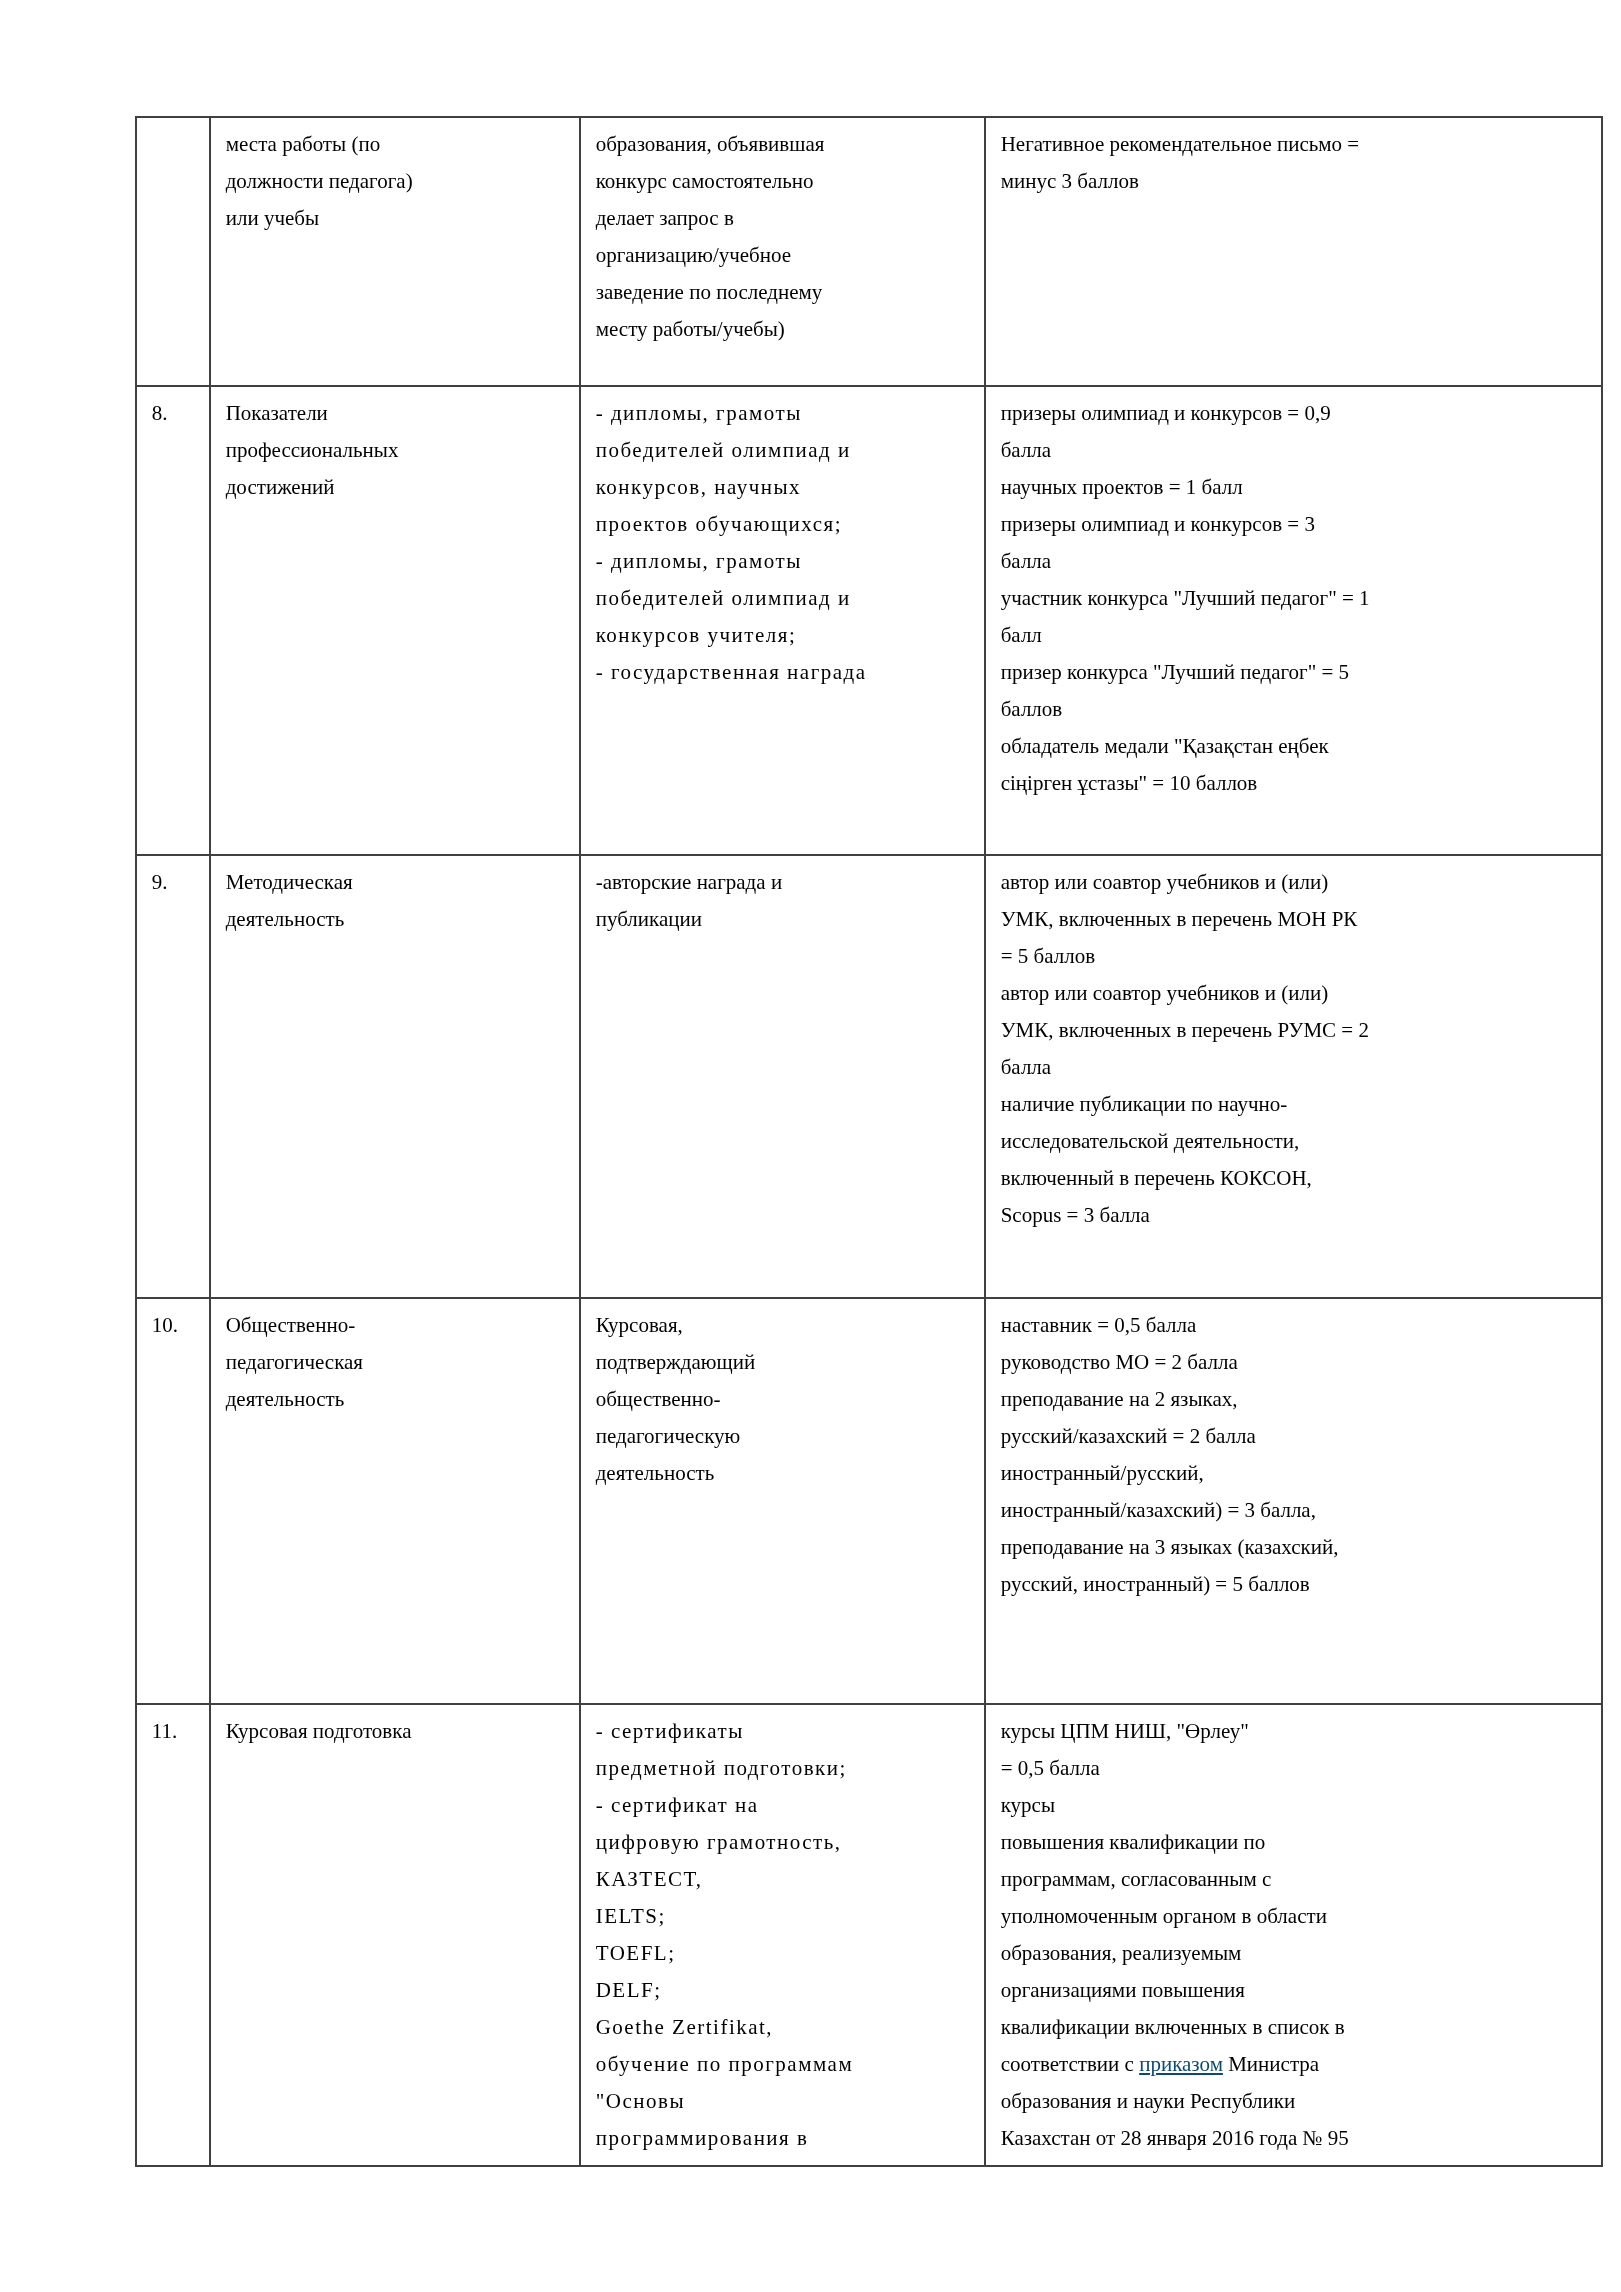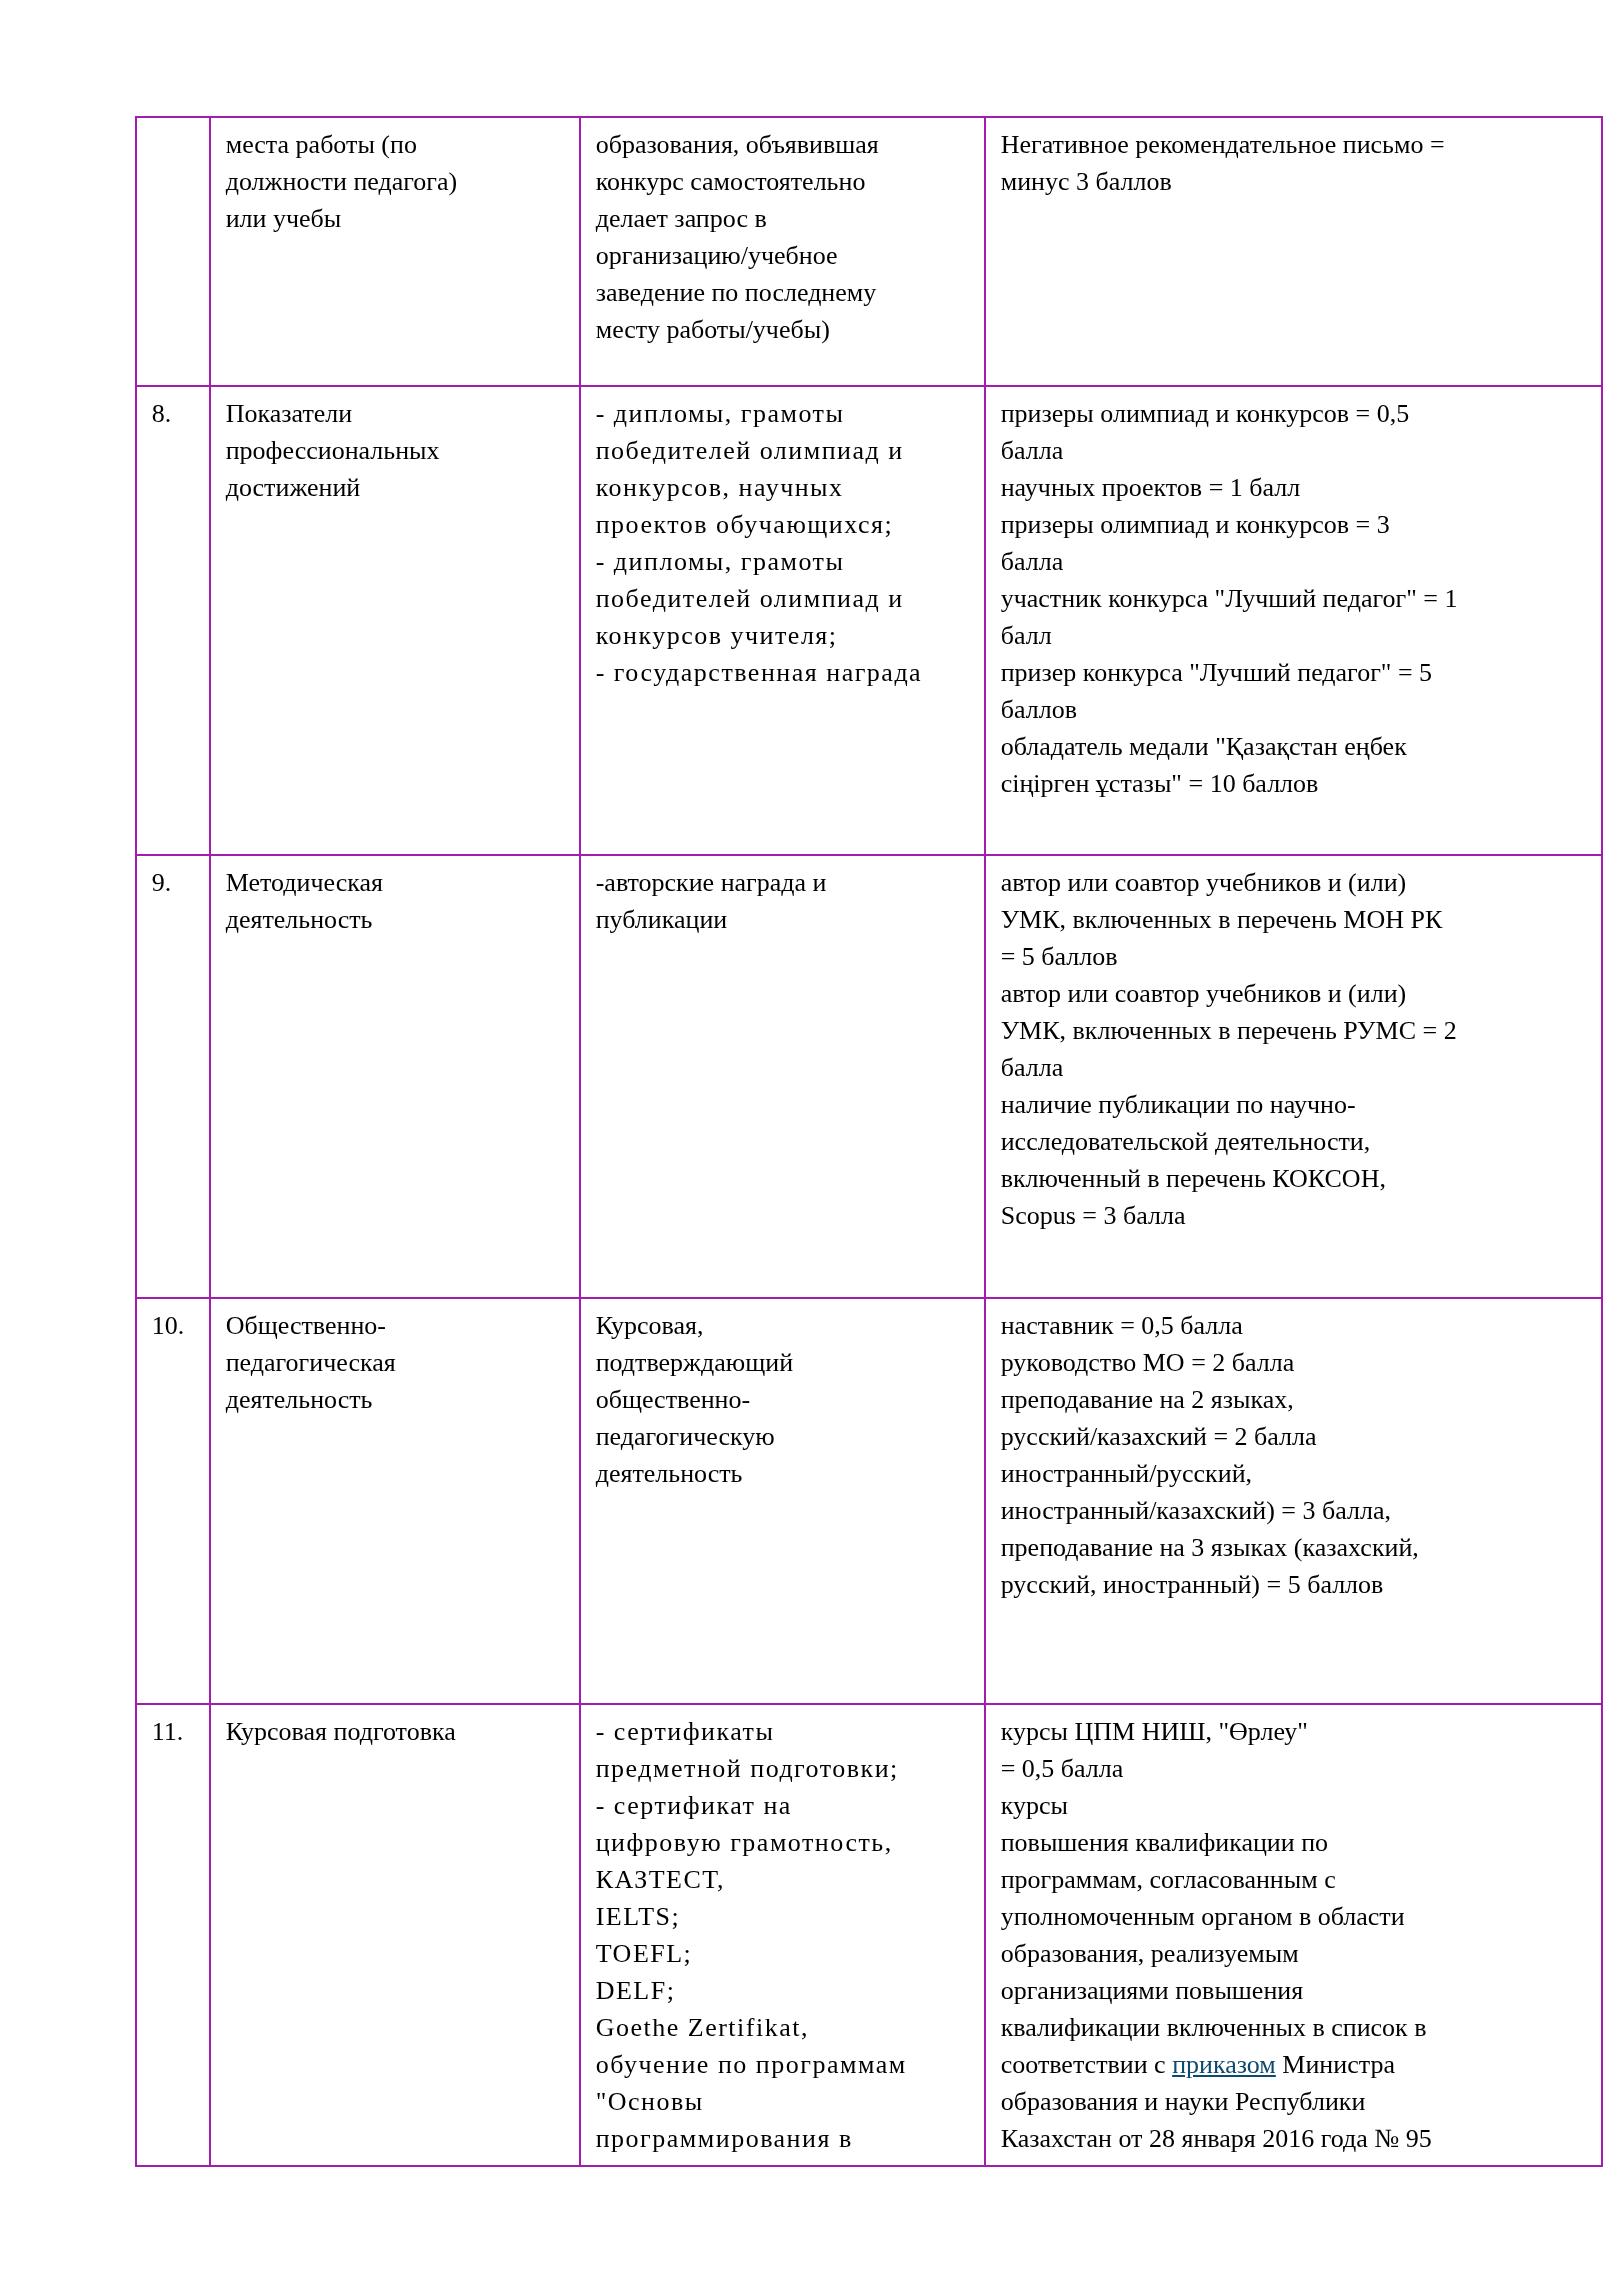--- a/index.html
+++ b/index.html
@@ -14,24 +14,24 @@
   }
   table.grid {
     position: absolute;
     left: 135px;
     top: 116px;
     width: 1466px;
     border-collapse: collapse;
     table-layout: fixed;
   }
   table.grid td {
-    border: 2px solid #a21caf;
+    border: 2px solid #404040;
     vertical-align: top;
     padding: 7.8px 11.8px 7.8px 14.7px;
-    font-size: 26px;
+    font-size: 21px;
     line-height: 37px;
     white-space: pre-line;
     overflow: hidden;
   }
   td.num { padding-left: 11.8px; }
   .row-7  { height: 269px; }
   .row-8  { height: 469px; }
   .row-9  { height: 443px; }
   .row-10 { height: 406px; }
   .row-11 { height: 405px; }
@@ -74,21 +74,21 @@
 профессиональных
 достижений</td>
         <td class="ls">- дипломы, грамоты
 победителей олимпиад и
 конкурсов, научных
 проектов обучающихся;
 - дипломы, грамоты
 победителей олимпиад и
 конкурсов учителя;
 - государственная награда</td>
-        <td>призеры олимпиад и конкурсов = 0,5
+        <td>призеры олимпиад и конкурсов = 0,9
 балла
 научных проектов = 1 балл
 призеры олимпиад и конкурсов = 3
 балла
 участник конкурса "Лучший педагог" = 1
 балл
 призер конкурса "Лучший педагог" = 5
 баллов
 обладатель медали "Қазақстан еңбек
 сіңірген ұстазы" = 10 баллов</td>

